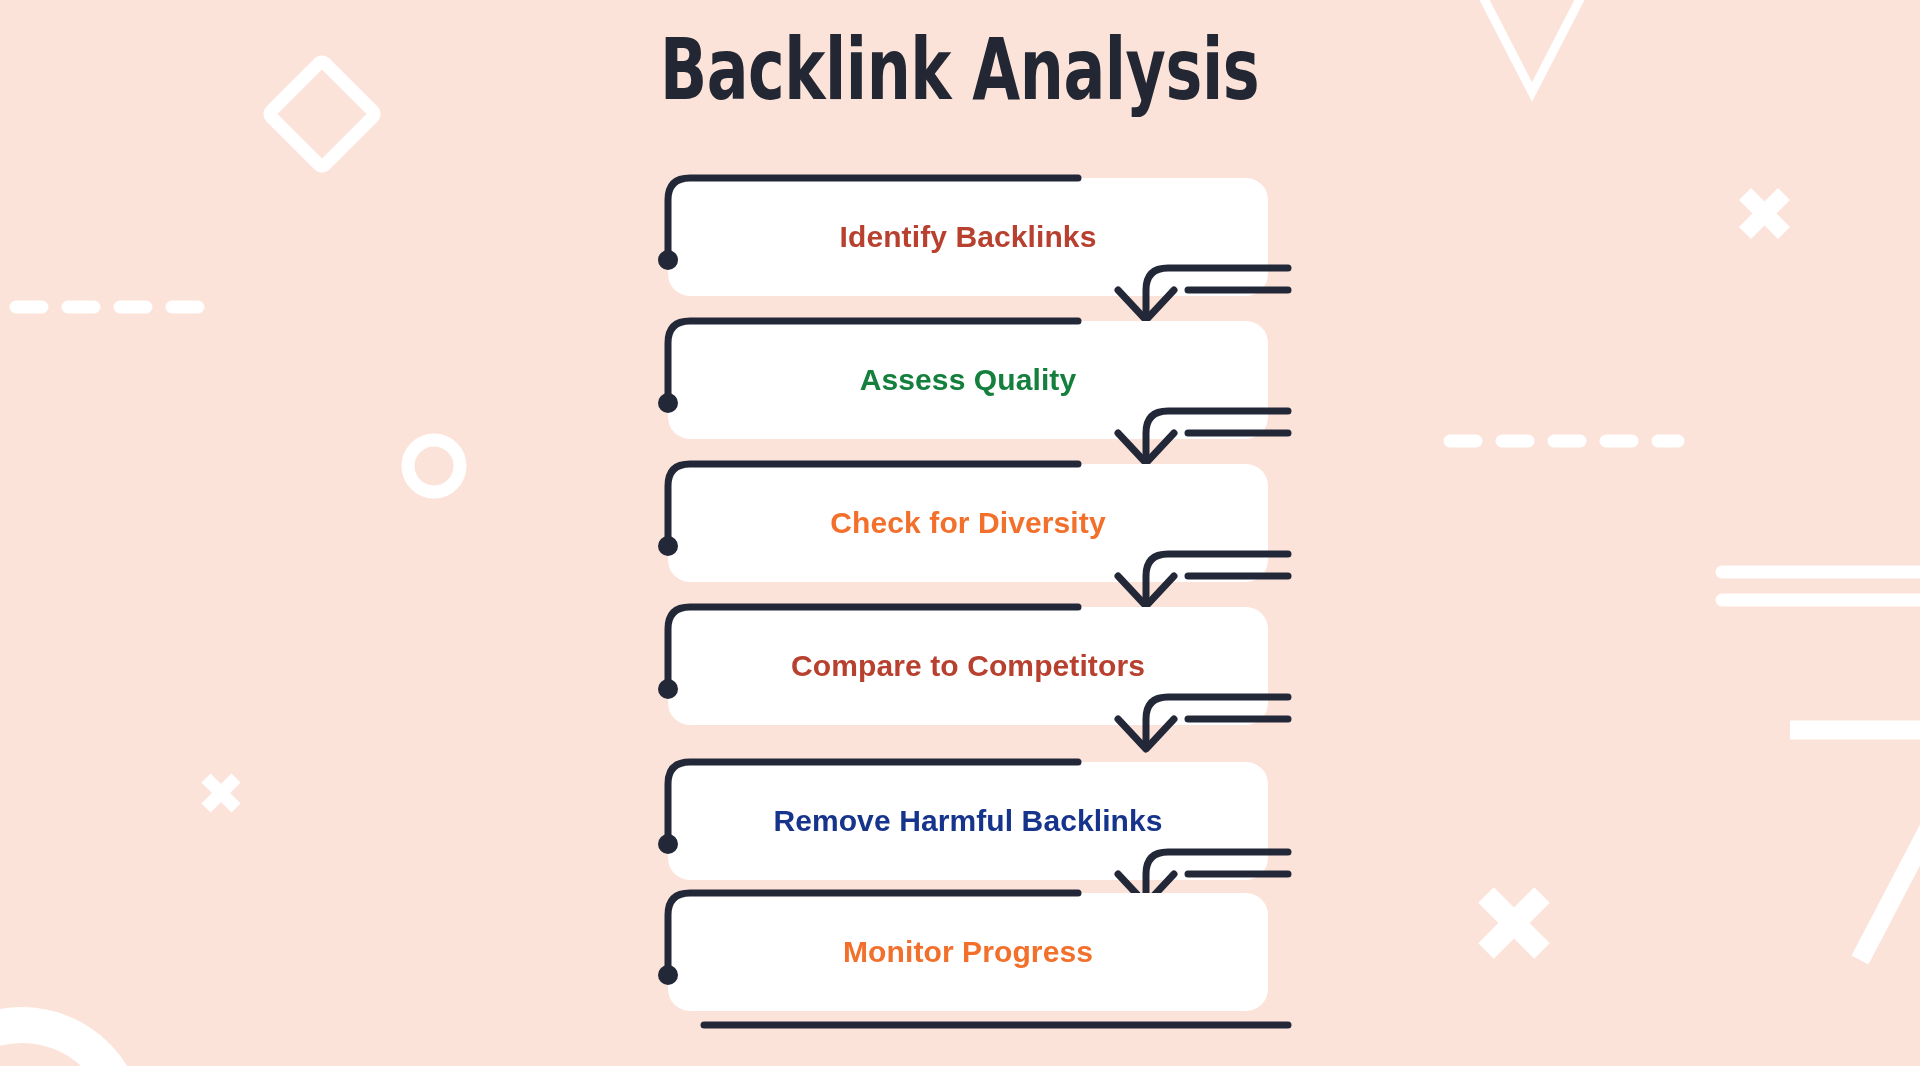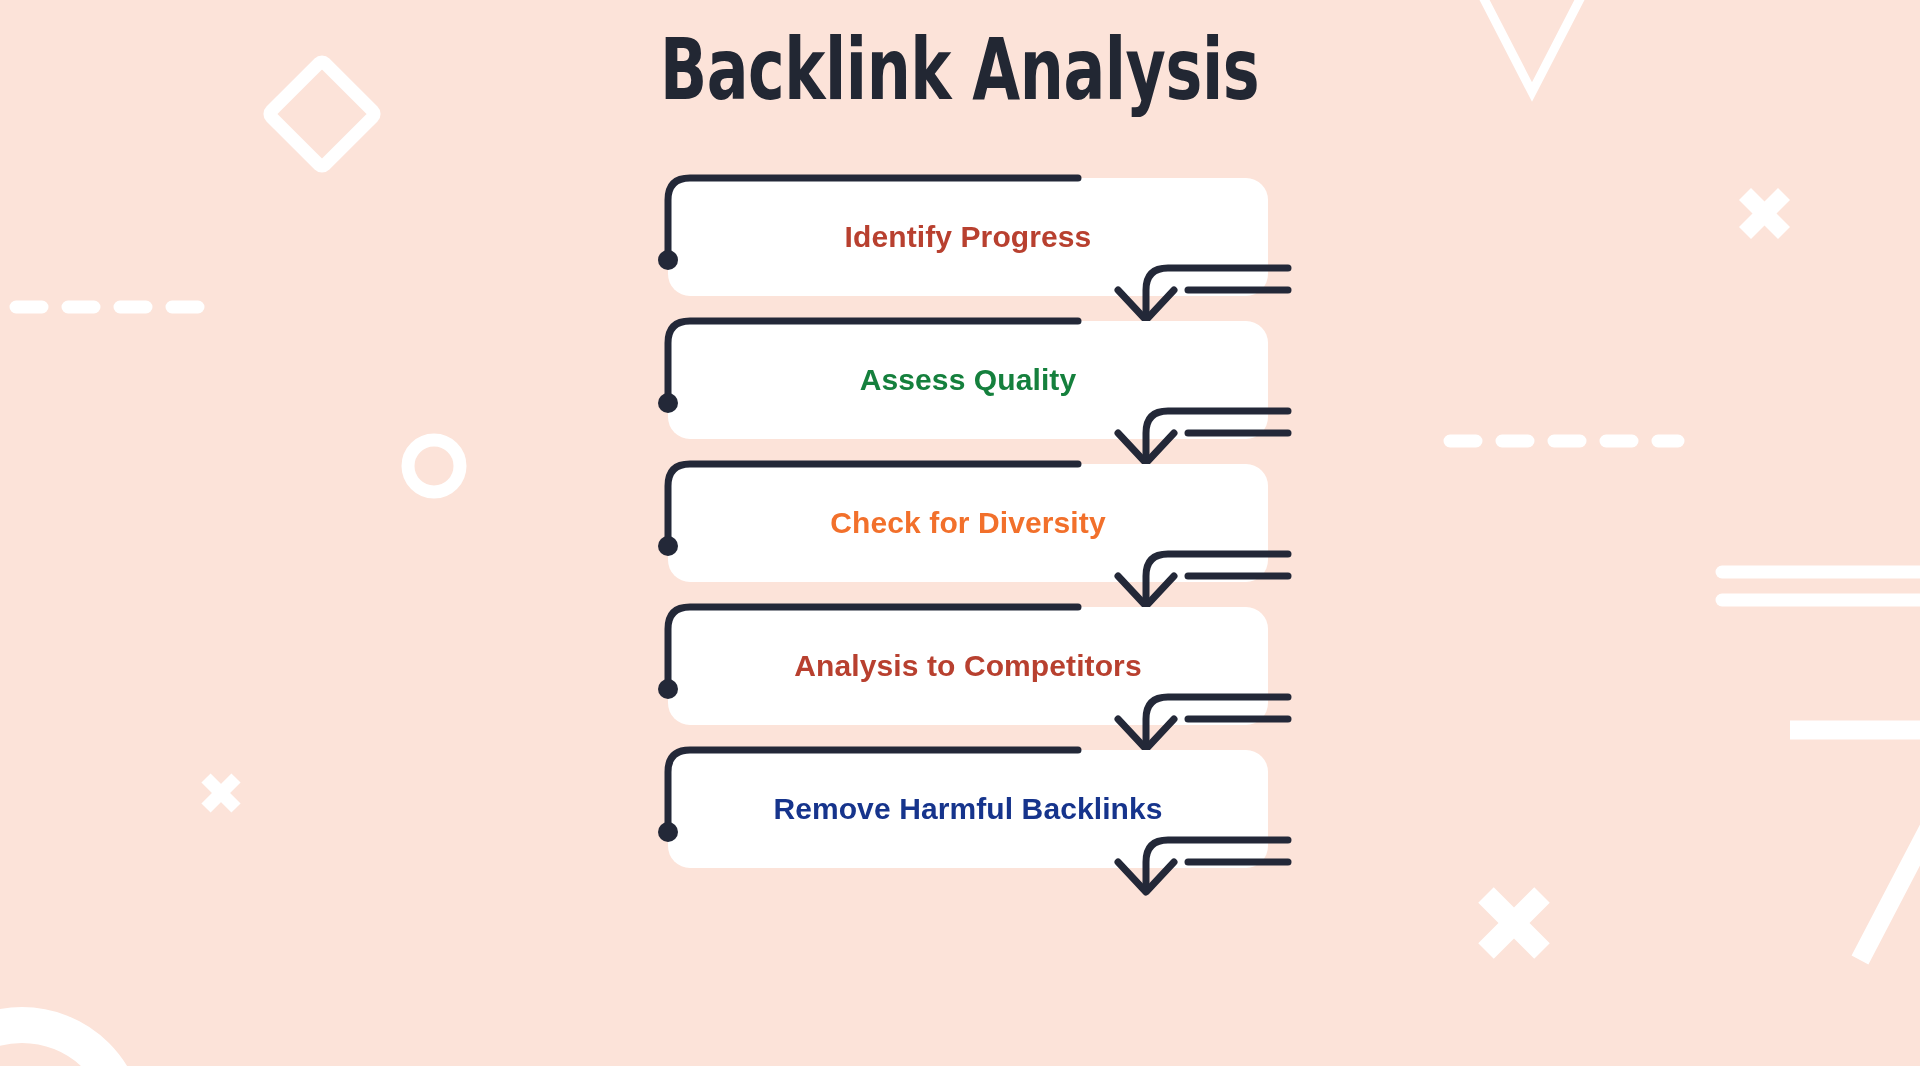--- a/index.html
+++ b/index.html
@@ -134,21 +134,21 @@
   <div id="flow">
       <div class="step" style="top: 0px;">
         <div class="step-card" style="background: rgb(255, 255, 255);"></div>
         <svg class="step-svg" viewBox="0 0 640 190">
           <path d="M 20 110 L 20 50 Q 20 28 42 28 L 430 28" fill="none" stroke="#232838" stroke-width="7" stroke-linecap="round"></path>
           <circle cx="20" cy="110" r="10" fill="#232838"></circle>
           <path d="M 640 118 L 520 118 Q 498 118 498 140 L 498 164" fill="none" stroke="#232838" stroke-width="7" stroke-linecap="round"></path>
           <polyline points="470,140 498,170 526,140" fill="none" stroke="#232838" stroke-width="7" stroke-linecap="round" stroke-linejoin="round"></polyline>
           <line x1="540" y1="140" x2="640" y2="140" stroke="#232838" stroke-width="7" stroke-linecap="round"></line>
         </svg>
-        <div class="step-label" style="color: rgb(184, 64, 47);">Identify Progress</div>
+        <div class="step-label" style="color: rgb(184, 64, 47);">Identify Backlinks</div>
       </div>
       <div class="step" style="top: 143px;">
         <div class="step-card" style="background: rgb(255, 255, 255);"></div>
         <svg class="step-svg" viewBox="0 0 640 190">
           <path d="M 20 110 L 20 50 Q 20 28 42 28 L 430 28" fill="none" stroke="#232838" stroke-width="7" stroke-linecap="round"></path>
           <circle cx="20" cy="110" r="10" fill="#232838"></circle>
           <path d="M 640 118 L 520 118 Q 498 118 498 140 L 498 164" fill="none" stroke="#232838" stroke-width="7" stroke-linecap="round"></path>
           <polyline points="470,140 498,170 526,140" fill="none" stroke="#232838" stroke-width="7" stroke-linecap="round" stroke-linejoin="round"></polyline>
           <line x1="540" y1="140" x2="640" y2="140" stroke="#232838" stroke-width="7" stroke-linecap="round"></line>
         </svg>
@@ -167,28 +167,37 @@
       </div>
       <div class="step" style="top: 429px;">
         <div class="step-card" style="background: rgb(255, 255, 255);"></div>
         <svg class="step-svg" viewBox="0 0 640 190">
           <path d="M 20 110 L 20 50 Q 20 28 42 28 L 430 28" fill="none" stroke="#232838" stroke-width="7" stroke-linecap="round"></path>
           <circle cx="20" cy="110" r="10" fill="#232838"></circle>
           <path d="M 640 118 L 520 118 Q 498 118 498 140 L 498 164" fill="none" stroke="#232838" stroke-width="7" stroke-linecap="round"></path>
           <polyline points="470,140 498,170 526,140" fill="none" stroke="#232838" stroke-width="7" stroke-linecap="round" stroke-linejoin="round"></polyline>
           <line x1="540" y1="140" x2="640" y2="140" stroke="#232838" stroke-width="7" stroke-linecap="round"></line>
         </svg>
-        <div class="step-label" style="color: rgb(184, 64, 47);">Analysis to Competitors</div>
-      </div>
-      <div class="step" style="top: 572px;">
+        <div class="step-label" style="color: rgb(184, 64, 47);">Compare to Competitors</div>
+      </div>
+      <div class="step" style="top: 584px;">
         <div class="step-card" style="background: rgb(255, 255, 255);"></div>
         <svg class="step-svg" viewBox="0 0 640 190">
           <path d="M 20 110 L 20 50 Q 20 28 42 28 L 430 28" fill="none" stroke="#232838" stroke-width="7" stroke-linecap="round"></path>
           <circle cx="20" cy="110" r="10" fill="#232838"></circle>
           <path d="M 640 118 L 520 118 Q 498 118 498 140 L 498 164" fill="none" stroke="#232838" stroke-width="7" stroke-linecap="round"></path>
           <polyline points="470,140 498,170 526,140" fill="none" stroke="#232838" stroke-width="7" stroke-linecap="round" stroke-linejoin="round"></polyline>
           <line x1="540" y1="140" x2="640" y2="140" stroke="#232838" stroke-width="7" stroke-linecap="round"></line>
         </svg>
         <div class="step-label" style="color: rgb(22, 52, 140);">Remove Harmful Backlinks</div>
       </div>
+      <div class="step" style="top: 715px;">
+        <div class="step-card" style="background: rgb(255, 255, 255);"></div>
+        <svg class="step-svg" viewBox="0 0 640 190">
+          <path d="M 20 110 L 20 50 Q 20 28 42 28 L 430 28" fill="none" stroke="#232838" stroke-width="7" stroke-linecap="round"></path>
+          <circle cx="20" cy="110" r="10" fill="#232838"></circle>
+          <line x1="56" y1="160" x2="640" y2="160" stroke="#232838" stroke-width="7" stroke-linecap="round"></line>
+        </svg>
+        <div class="step-label" style="color: rgb(242, 112, 43);">Monitor Progress</div>
+      </div>
     </div>
 
 </div>
 
 </body></html>

